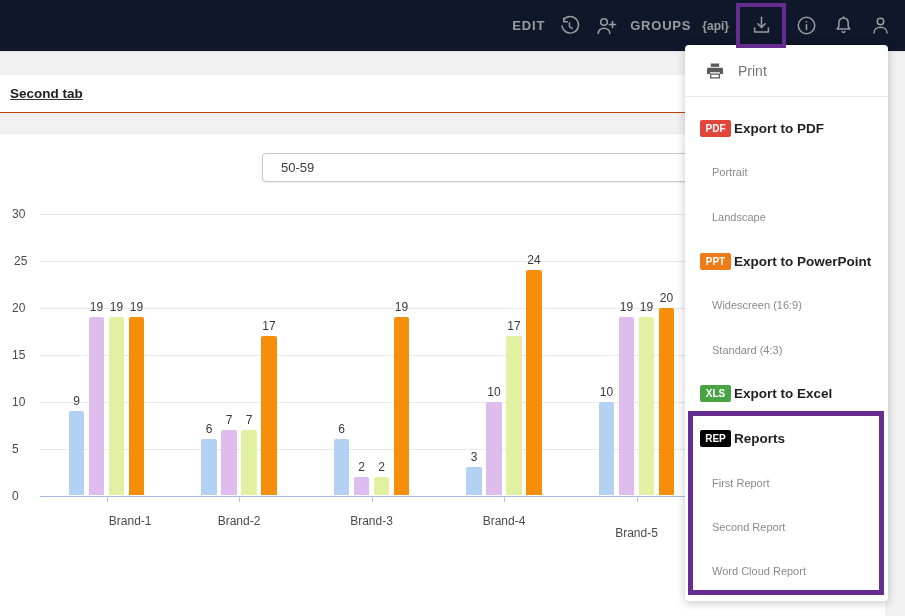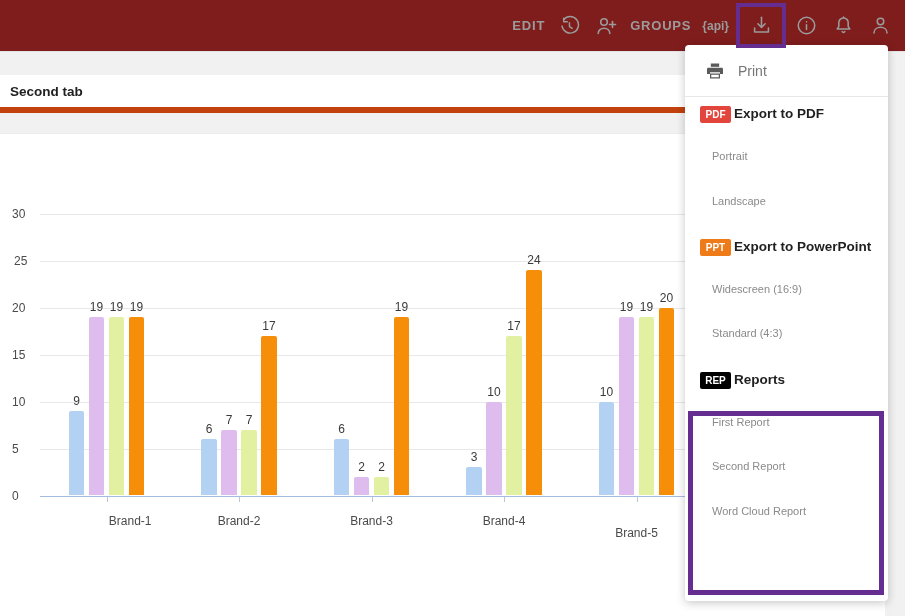--- a/index.html
+++ b/index.html
@@ -7,21 +7,21 @@
   body {
     position:relative;
     font-family:"Liberation Sans", sans-serif;
     background:#f1f1f1;
     overflow:hidden;
     color:#333;
   }
   
   .toolbar {
     position:absolute; left:0; top:0; width:905px; height:52px;
-    background:#7f1d1d; border-bottom:1px solid #e3e3e3;
+    background:#0f172a; border-bottom:1px solid #e3e3e3;
     display:flex; align-items:center; justify-content:flex-end;
     gap:11px; padding-right:12px;
   }
   .tb-label {
     font-size:13px; font-weight:bold; letter-spacing:.8px;
     color:#9b9b9b; cursor:pointer;
   }
   .tb-icon { display:inline-flex; align-items:center; justify-content:center;
     width:26px; height:26px; color:#9b9b9b; cursor:pointer; }
   .tb-icon svg { stroke:#9b9b9b; fill:none; stroke-width:1.6; stroke-linecap:round; stroke-linejoin:round; }
@@ -29,22 +29,22 @@
   .dl-box {
     position:relative; z-index:40;
     width:50px; height:45px; margin:0 -4px;
     border:4px solid #662d91;
     display:inline-flex; align-items:center; justify-content:center;
     background:transparent;
   }
   
   .tab-row {
     position:absolute; left:0; top:75px; width:885px; height:38px;
-    background:#fff; border-bottom:6px solid #c2410c;
-    display:flex; align-items:center; padding-left:10px;
+    background:#fff; border-bottom:1px solid #c2410c;
+    display:flex; align-items:center; padding-left:10px;text-decoration:underline;
   }
   .tab-row span { font-size:13.5px; font-weight:bold; color:#212121; }
   
   .chart-card {
     position:absolute; left:0; top:133px; width:885px; height:483px;
     background:#fff; border-top:1px solid #ececec;
   }
   .select-box {
     position:absolute; left:262px; top:19px; width:560px; height:29px;
     background:#fff; border:1px solid #c9c9c9; border-radius:4px;
@@ -66,21 +66,21 @@
     background:#fff; border-radius:4px; z-index:20;
     box-shadow:0 2px 10px rgba(0,0,0,.22);
   }
   .menu-print {
     height:52px; display:flex; align-items:center;
     border-bottom:1px solid #e8e8e8; cursor:pointer;
   }
   .menu-print .p-icon { margin-left:20px; width:20px; height:20px; }
   .menu-print .p-label { margin-left:13px; font-size:14px; color:#757575; }
   .menu-list { padding-top:9px; }
-  .menu-row { height:44.3px; display:flex; align-items:flex-start; cursor:pointer; }
+  .menu-row { height:44.3px; display:flex; align-items:center; cursor:pointer; }
   .menu-row .badge {
     margin-left:15px; width:31px; height:17px; border-radius:2px;
     color:#fff; font-size:10px; font-weight:bold;
     display:flex; align-items:center; justify-content:center;
   }
   .menu-row.hdr .label { margin-left:3px; font-size:13.5px; font-weight:bold; color:#1f1f1f; }
   .menu-row.sub .label { margin-left:27px; font-size:11px; color:#8a8a8a; }
   
   .reports-highlight {
     position:absolute; left:688px; top:411px; width:196px; height:184px;
@@ -146,20 +146,23 @@
       <path d="M5.2 19.8c0-3.6 3.1-5.9 6.8-5.9s6.8 2.3 6.8 5.9"></path>
     </svg>
   </span>
 </div>
 
 <div class="tab-row">
   <span>Second tab</span>
 </div>
 
 <div class="chart-card">
+  <div class="select-box">
+    <span>50-59</span>
+  </div>
   <div id="chart-area">
       <div class="axis-line" style="left: 40px; width: 790px; top: 361.5px;"></div>
       <div class="y-label" style="left: 12px; top: 354.5px;">0</div>
       <div class="grid-line" style="left: 40px; width: 790px; top: 314.565px;"></div>
       <div class="y-label" style="left: 12px; top: 307.565px;">5</div>
       <div class="grid-line" style="left: 40px; width: 790px; top: 267.63px;"></div>
       <div class="y-label" style="left: 12px; top: 260.63px;">10</div>
       <div class="grid-line" style="left: 40px; width: 790px; top: 220.695px;"></div>
       <div class="y-label" style="left: 12px; top: 213.695px;">15</div>
       <div class="grid-line" style="left: 40px; width: 790px; top: 173.76px;"></div>
@@ -246,20 +249,24 @@
         <span class="badge" style="background: rgb(238, 122, 24);">PPT</span>
         <span class="label">Export to PowerPoint</span>
       </div>
       <div class="menu-row sub">
         <span class="label">Widescreen (16:9)</span>
       </div>
       <div class="menu-row sub">
         <span class="label">Standard (4:3)</span>
       </div>
       <div class="menu-row hdr">
+        <span class="badge" style="background: rgb(71, 163, 68);">XLS</span>
+        <span class="label">Export to Excel</span>
+      </div>
+      <div class="menu-row hdr">
         <span class="badge" style="background: #000000;">REP</span>
         <span class="label">Reports</span>
       </div>
       <div class="menu-row sub">
         <span class="label">First Report</span>
       </div>
       <div class="menu-row sub">
         <span class="label">Second Report</span>
       </div>
       <div class="menu-row sub">

